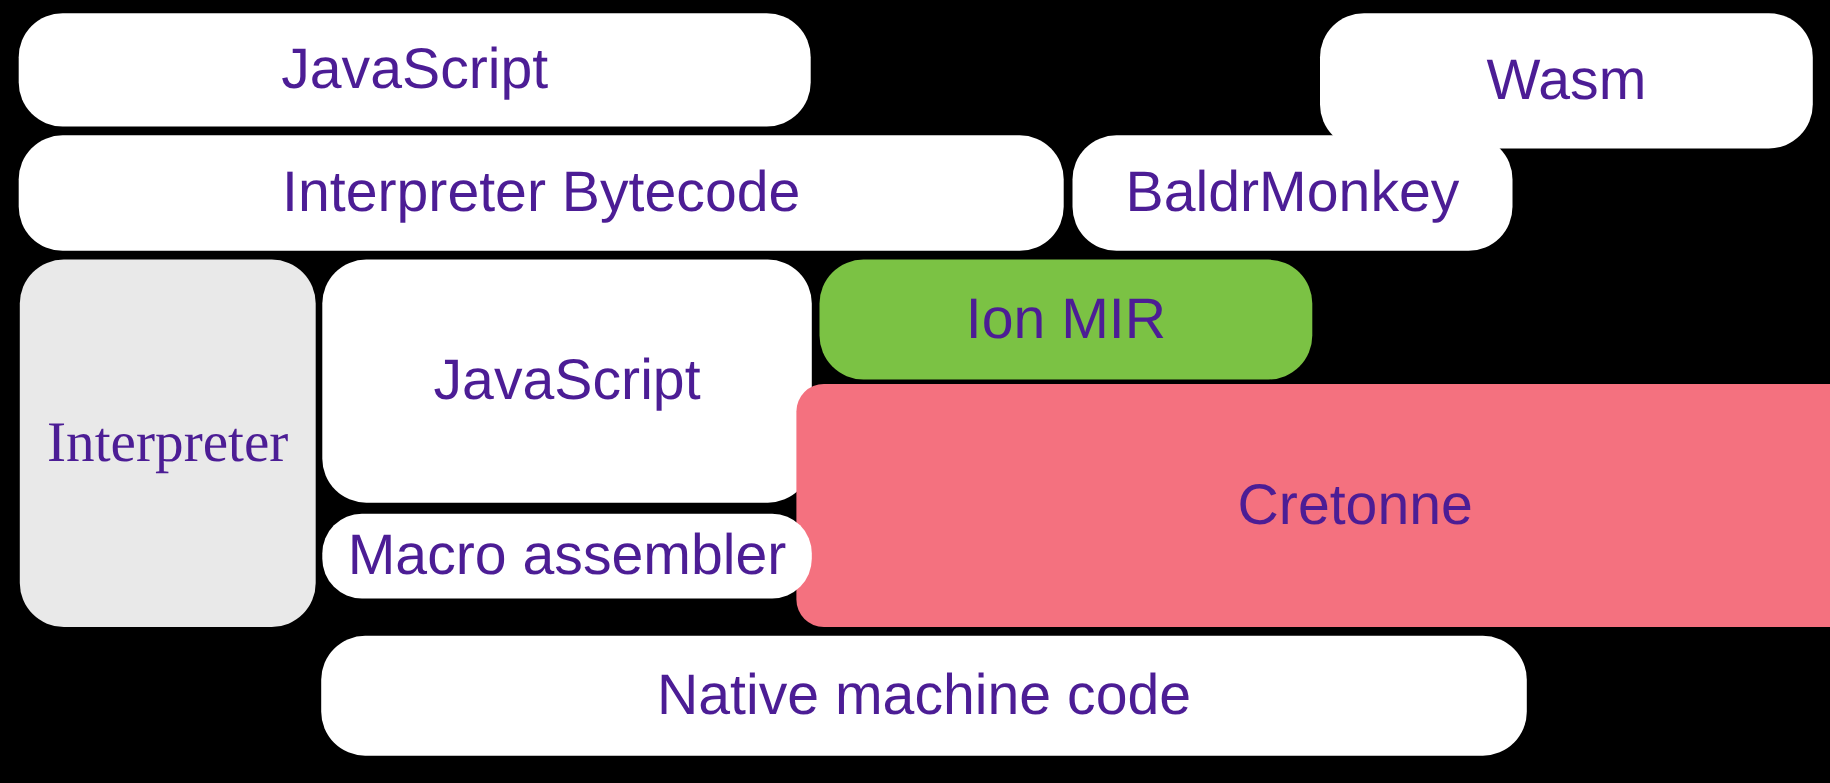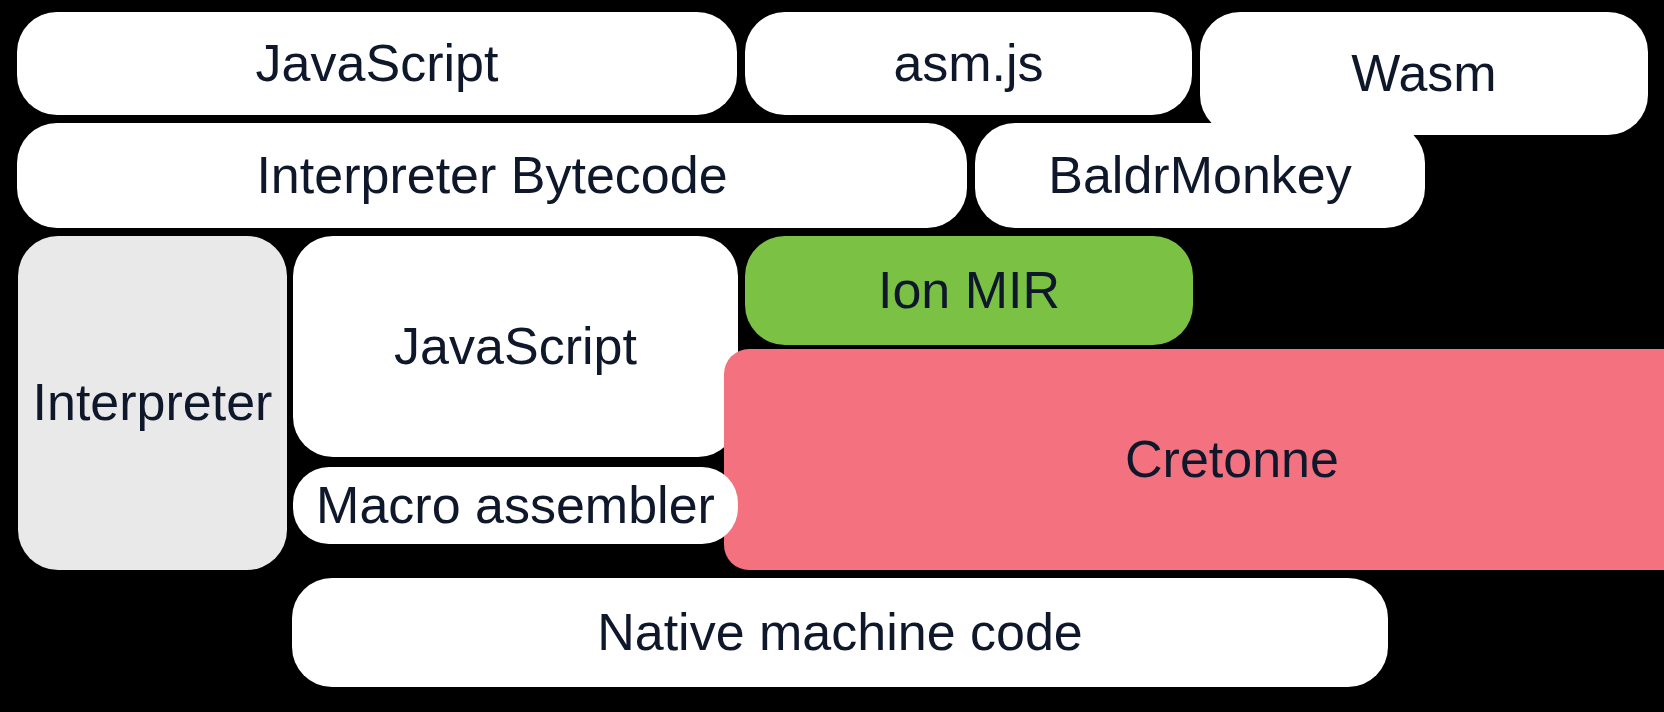--- a/index.html
+++ b/index.html
@@ -11,47 +11,46 @@
     overflow:hidden;
   }
   .box{
     position:absolute;
     background:#fff;
     border-radius:40px;
     display:flex;
     align-items:center;
     justify-content:center;
     text-align:center;
-    color:#0f172a;
+    color:#4c1d95;
     font-size:52px;
     line-height:1.15;
     letter-spacing:0;
   }
   
   #b-javascript      {left:17px;  top:12px;  width:720px;  height:103px;}
   #b-asmjs           {left:745px; top:12px;  width:447px;  height:103px;}
   #b-wasm            {left:1200px;top:12px;  width:448px;  height:123px;}
   #b-bytecode        {left:17px;  top:123px; width:950px;  height:105px;}
-  #b-baldrmonkey     {left:975px; top:123px; width:450px;  height:105px;}
-  #b-interpreter     {left:18px;  top:236px; width:269px;  height:334px;}
+  #b-baldrmonkey     {left:975px; top:123px; width:400px;  height:105px;}
+  #b-interpreter     {left:18px;  top:236px; width:269px;  height:334px;font-family:Liberation Serif, serif;}
   #b-baseline        {left:293px; top:236px; width:445px;  height:221px;}
   #b-ionmir          {left:745px; top:236px; width:448px;  height:109px;}
   #b-cretonne        {left:724px; top:349px; width:1016px;  height:221px;border-radius:25px;}
   #b-macroassembler  {left:293px; top:467px; width:445px;  height:77px; border-radius:36px;}
   #b-nativecode      {left:292px; top:578px; width:1096px; height:109px;}
   .twoline span{display:block;}
 </style>
 </head>
 <body>
 
 <div id="canvas">
 
   <div class="box" id="b-javascript">JavaScript</div>
 
-  <div class="box" id="b-asmjs">asm.js</div>
 
   <div class="box" id="b-wasm">Wasm</div>
 
   <div class="box" id="b-bytecode">Interpreter Bytecode</div>
 
   <div class="box" id="b-baldrmonkey">BaldrMonkey</div>
 
   <div class="box" id="b-interpreter" style="background-color: rgb(233, 233, 233);">Interpreter</div>
 
   <div class="box twoline" id="b-baseline">

